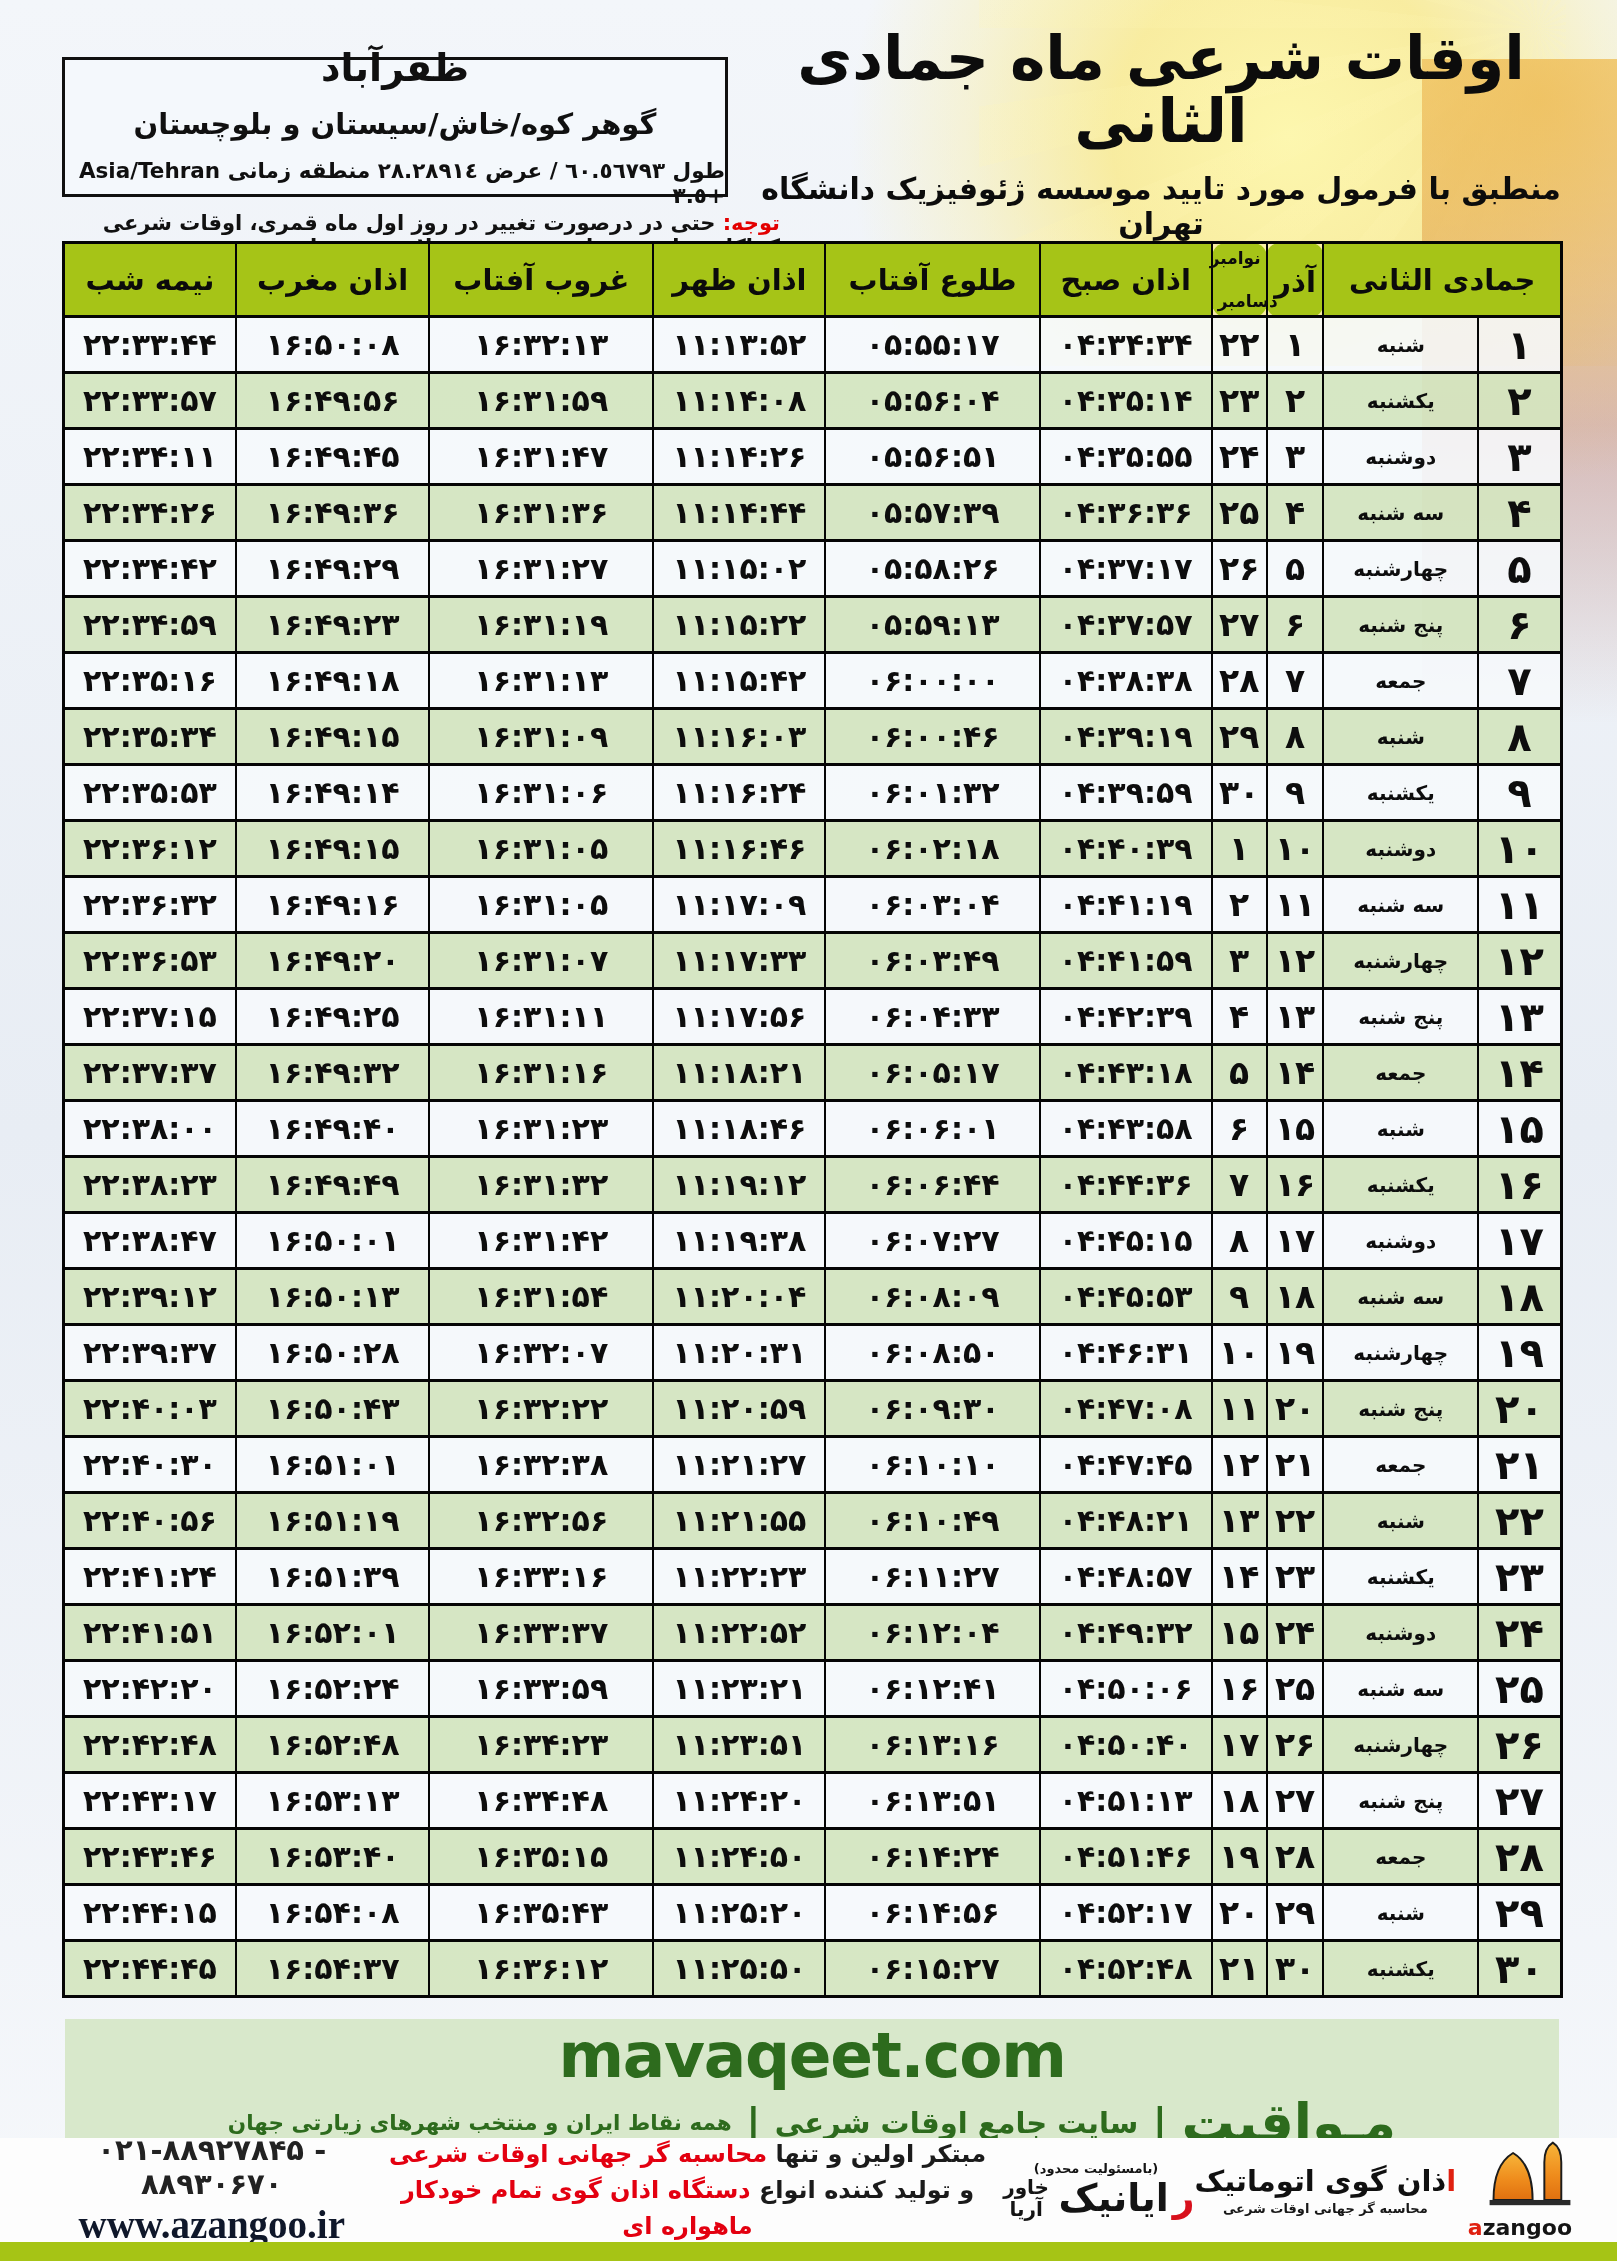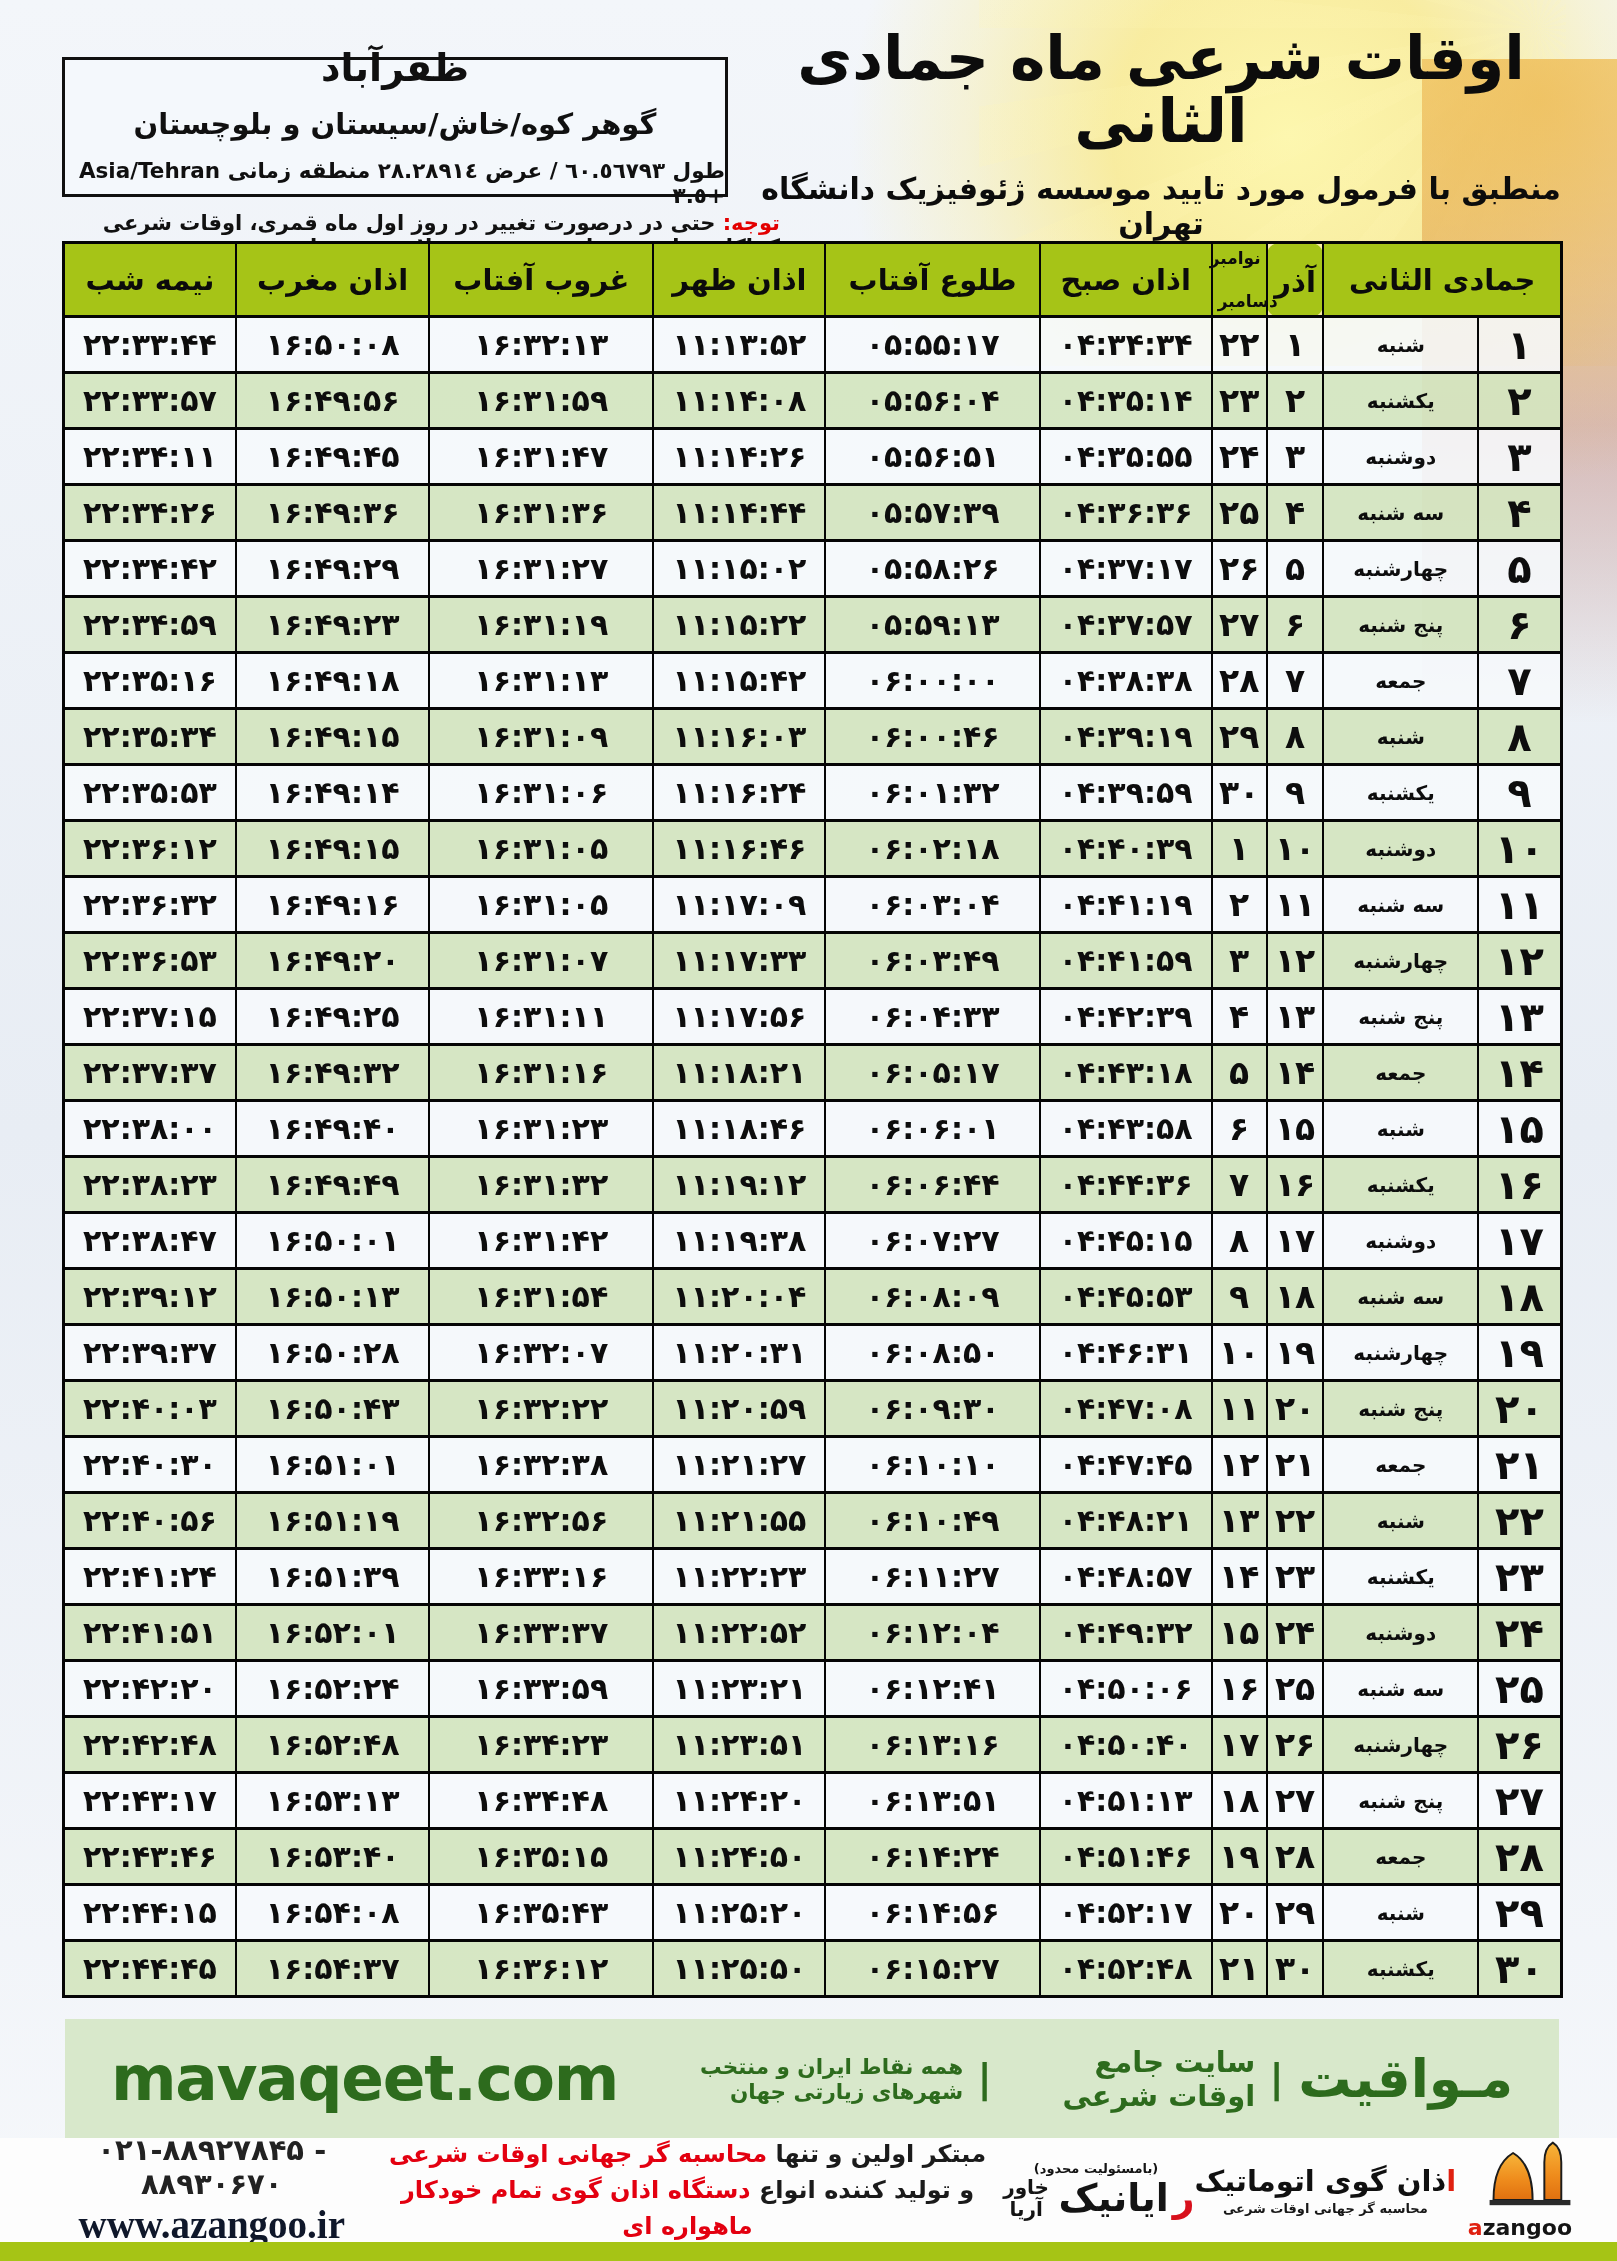--- a/index.html
+++ b/index.html
@@ -34,35 +34,35 @@
   #notice .red{color:#e30000;}
 
   
   #prayer-table{position:absolute;left:62px;top:241px;width:1501px;border-collapse:collapse;direction:rtl;
     border:3.9px solid #050505;}
   #prayer-table th,#prayer-table td{border:2px solid #050505;border-top-width:3.3px;border-bottom-width:3.3px;
     text-align:center;vertical-align:middle;}
   #prayer-table th{background:#a6c417;color:#0b0b0b;font-size:29px;font-weight:bold;height:65px;}
   th.th-azar{font-size:18px;vertical-align:top;padding-top:5.2px;border-radius:12px;}
   th.th-novdec{position:relative;padding:0;
-    background:linear-gradient(to bottom left,#a6c417 calc(50% - 1.3px),#111 calc(50% - 1.3px),#111 calc(50% + 1.3px),#a6c417 calc(50% + 1.3px));}
+    background:linear-gradient(to bottom left,#a6c417 calc(50% - 1.3px),#111 calc(50% - 1.3px),#111 calc(50% + 1.3px),#a6c417 calc(50% + 1.3px));border-radius:14px;}
   th.th-novdec .nov{position:absolute;top:3.9px;right:5.2px;font-size:17px;}
   th.th-novdec .dec{position:absolute;bottom:3.9px;left:5.2px;font-size:17px;}
   #prayer-table td{height:51px;font-weight:bold;color:#0d0d0d;}
   tr.white td{background:rgba(246,249,252,.88);}
   tr.green td{background:rgba(212,229,191,.93);}
   td.c-day{font-size:40px;}
   td.c-weekday{font-size:20px;}
   td.c-azar,td.c-greg{font-size:33px;}
   td.c-fajr,td.c-sunrise,td.c-noon,td.c-sunset,td.c-maghrib,td.c-midnight{font-size:30px;letter-spacing:2px;}
   tr.friday td.c-day,tr.friday td.c-weekday,tr.friday td.c-azar,tr.friday td.c-greg{color:#ee0000;}
 
   
   #mavaqeet-banner{position:absolute;left:65px;top:2019px;width:1494px;height:119px;background:#d8e8cb;
-    display:flex;align-items:center;justify-content:space-between;padding:0 46px;box-sizing:border-box;}
+    display:flex;align-items:center;justify-content:space-between;padding:0 46px;box-sizing:border-box;flex-direction:column;}
   #mavaqeet-domain{font-size:63px;font-weight:bold;color:#2d6b1d;letter-spacing:-1.3px;}
   #mavaqeet-fa{direction:rtl;text-align:right;color:#2d6b1d;display:flex;align-items:center;gap:14.4px;}
   #mavaqeet-fa .brand{font-size:53px;font-weight:bold;}
   #mavaqeet-fa .site{font-size:29px;font-weight:bold;}
   #mavaqeet-fa .tag{font-size:21.5px;font-weight:bold;}
   #mavaqeet-fa .sep{font-size:39px;font-weight:bold;}
 
   
   #footer{position:absolute;left:0;top:2138px;width:1618px;height:104px;background:#fdfdfd;
     display:flex;align-items:center;justify-content:space-between;padding:0 46px;box-sizing:border-box;}

